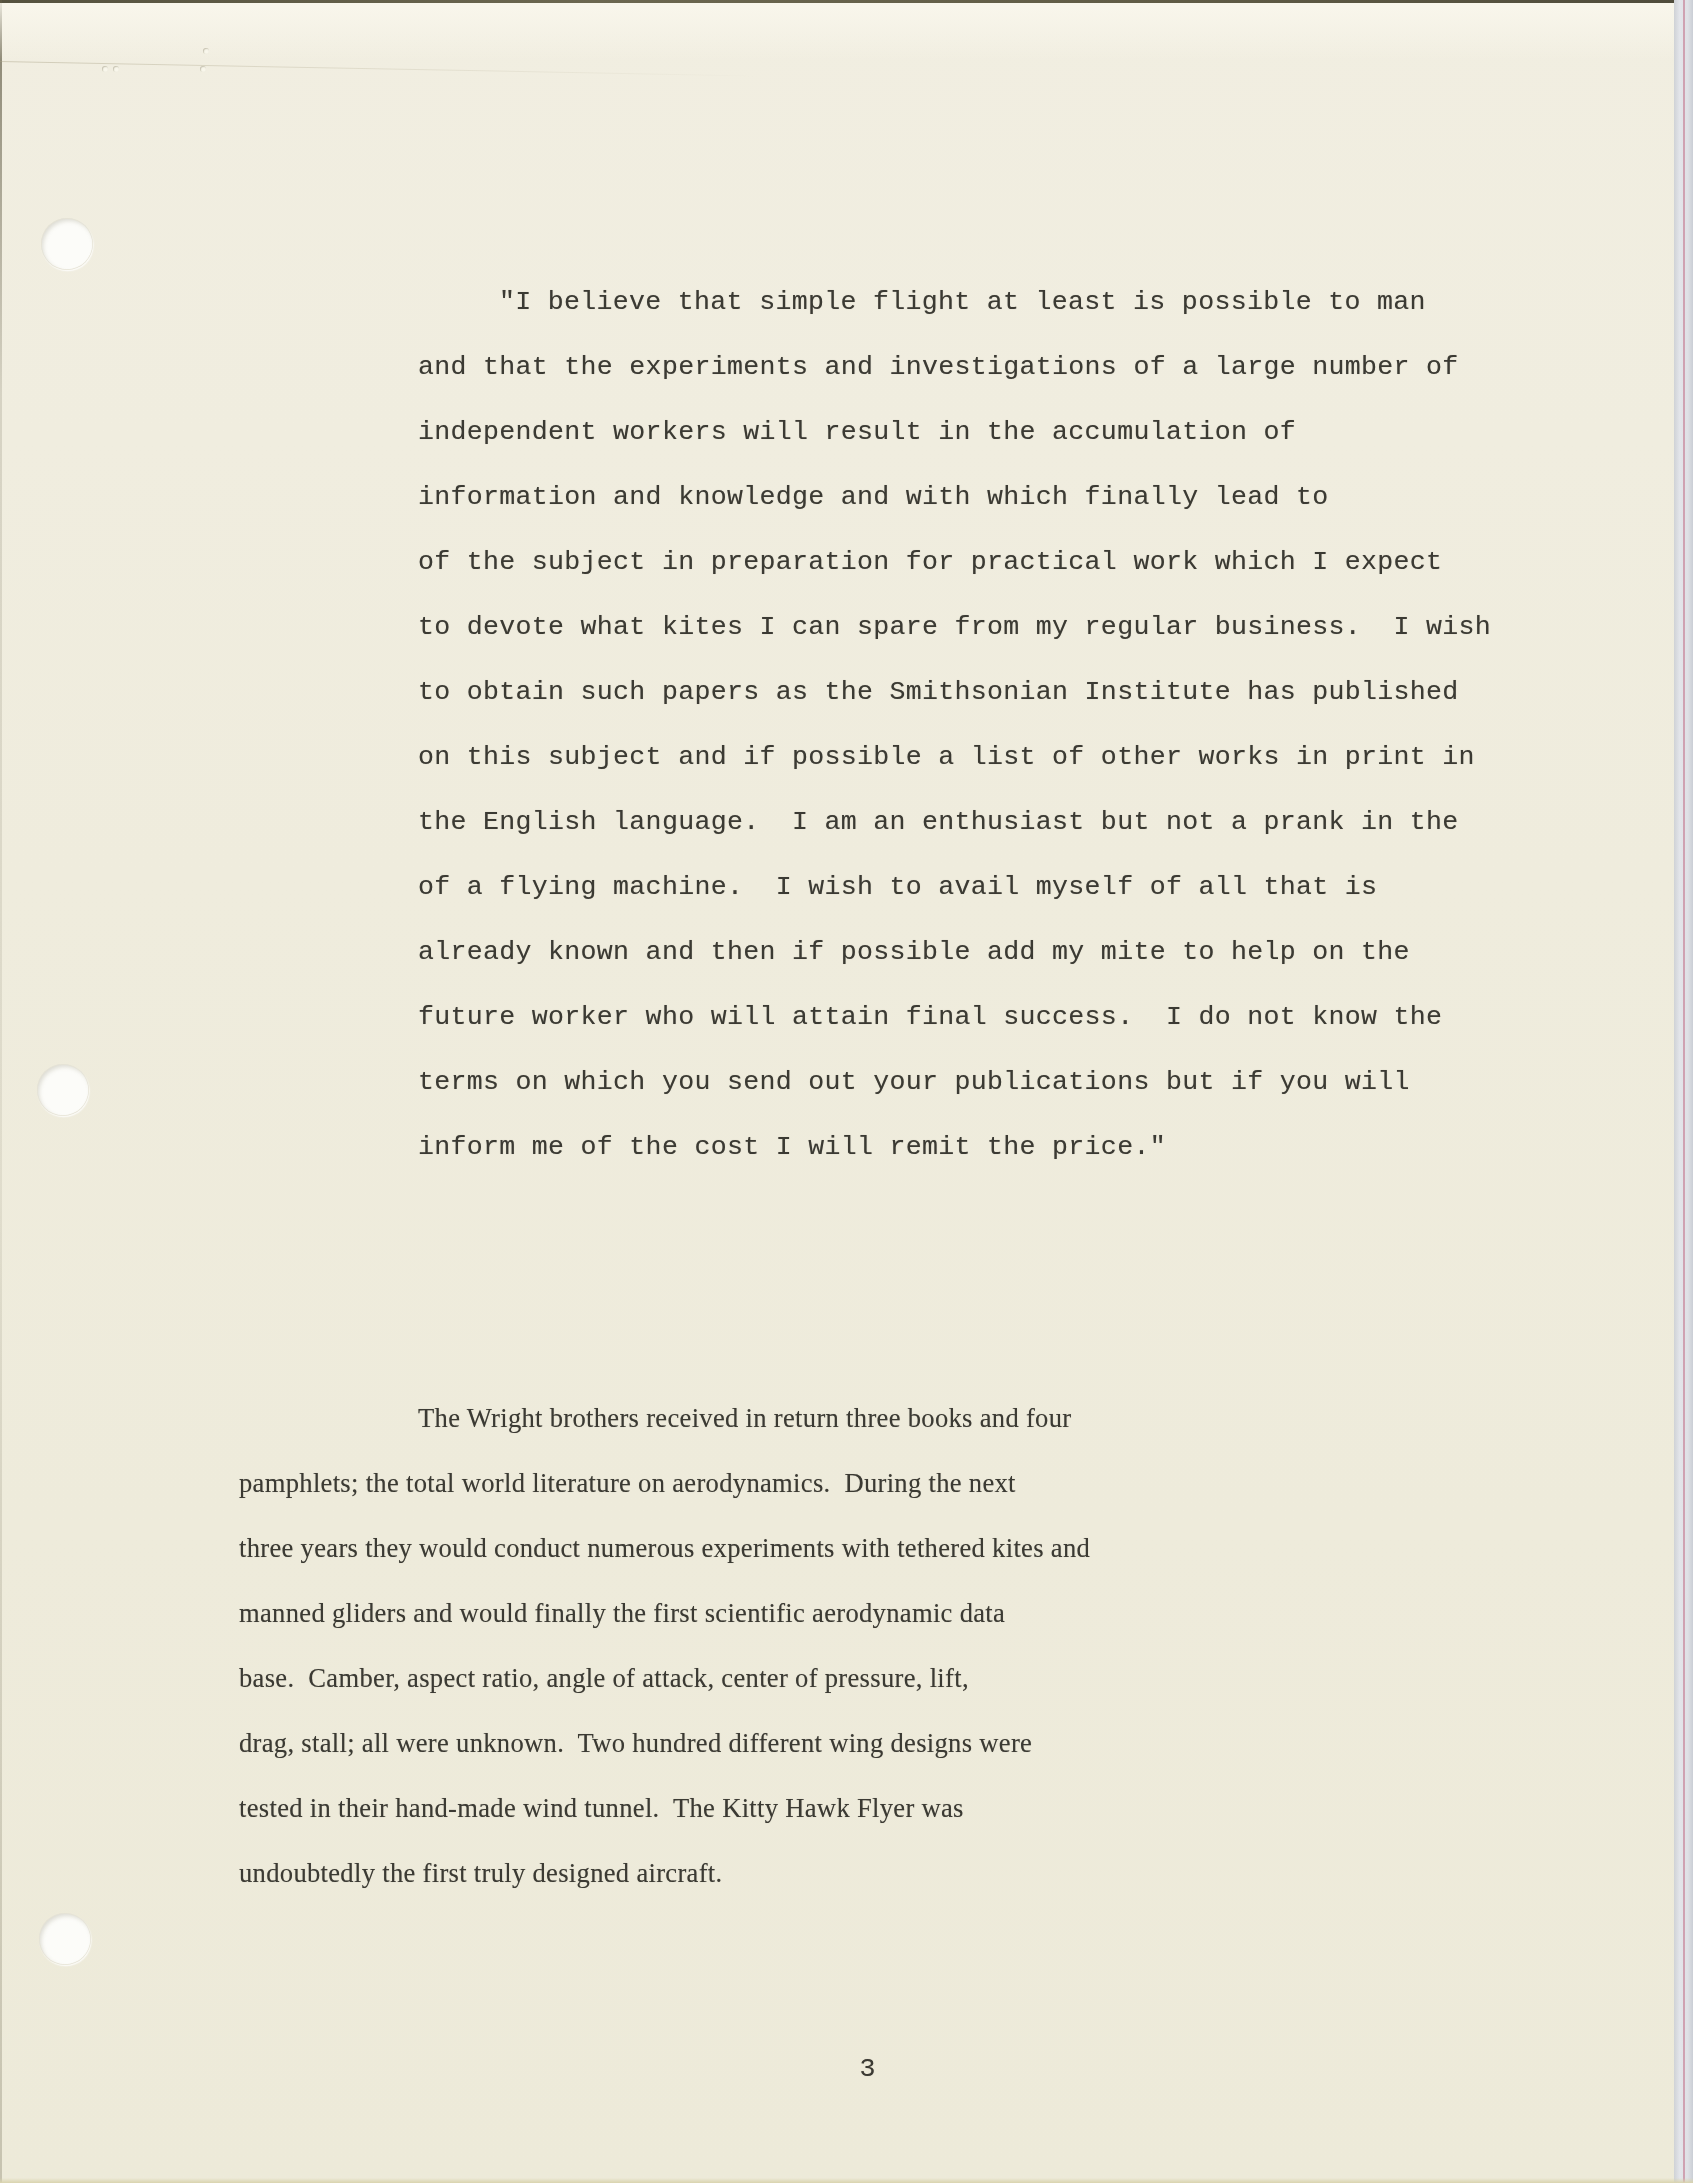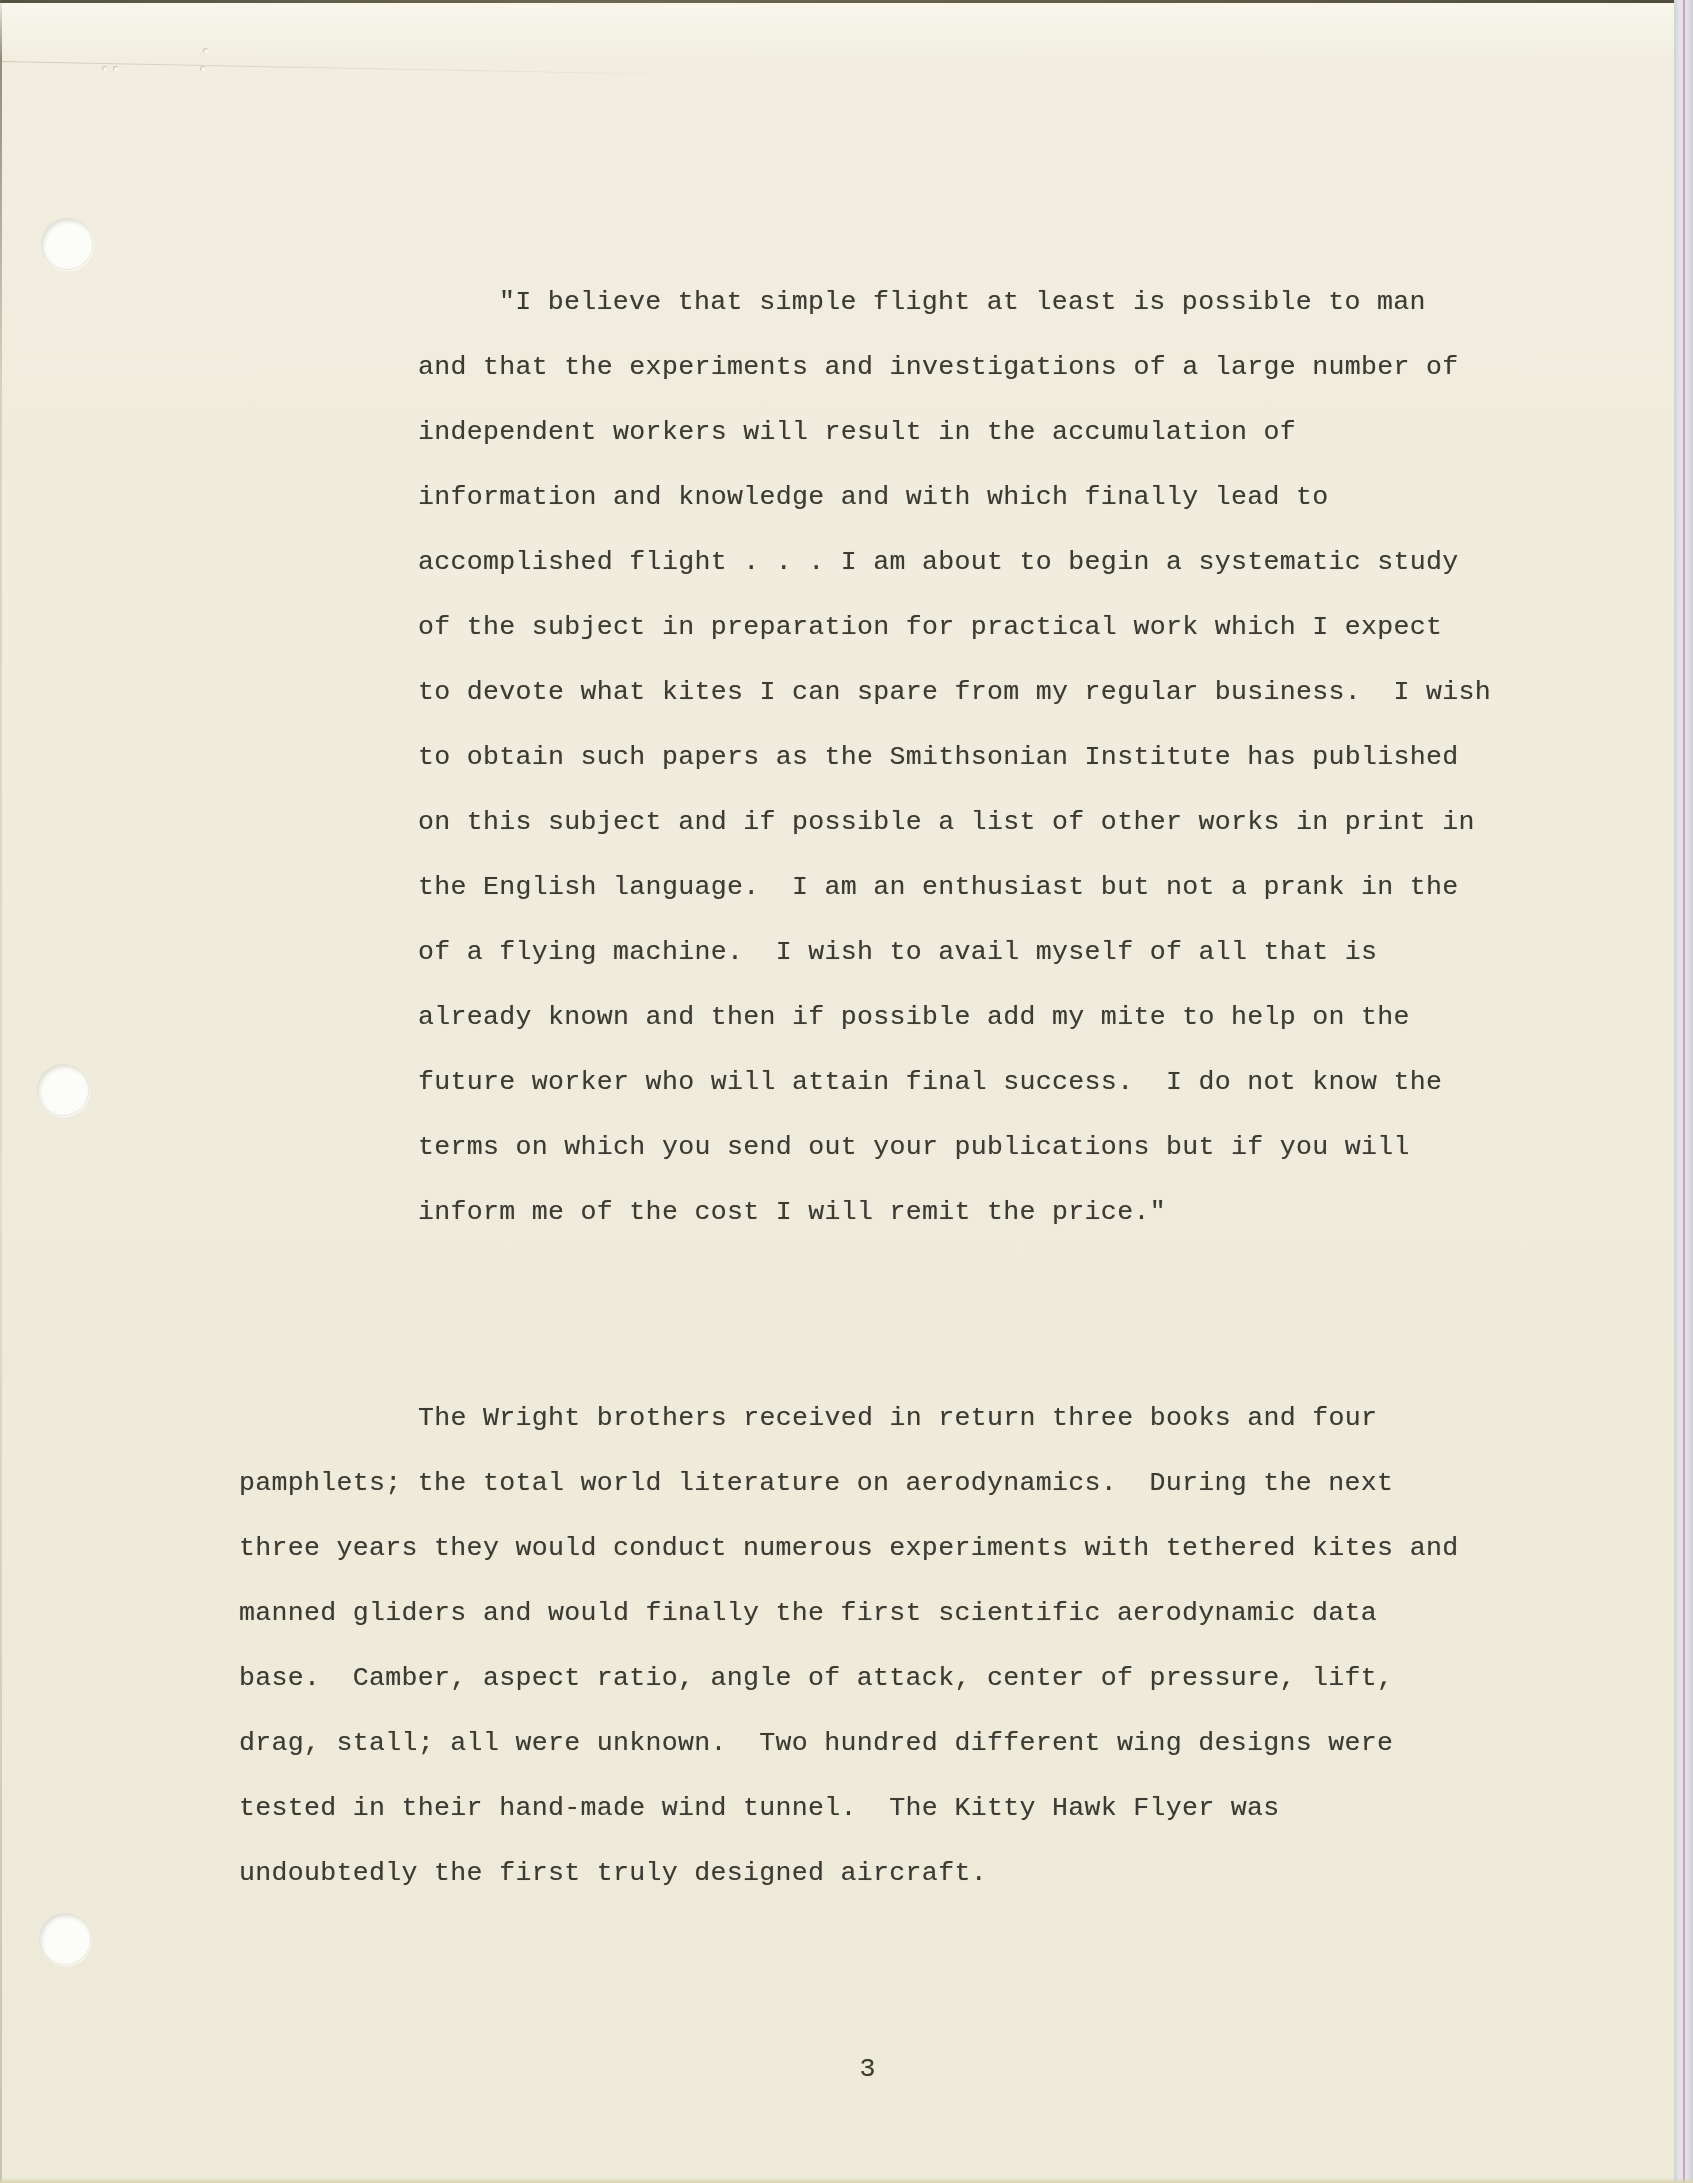--- a/index.html
+++ b/index.html
@@ -58,21 +58,21 @@
   .tblock { position: absolute; }
   .tline {
     height: 65px; line-height: 65px;
     white-space: pre;
     font-size: 26.6px; letter-spacing: 0.3px;
     color: #3b3a33;
     text-shadow: 0 0 0.7px rgba(45,44,38,0.35);
   }
   .quote { top: 270px; left: 418px; width: 1089px; }
   .quote .tline:first-child { text-indent: 81px; }
-  .para { top: 1386px; left: 239px; width: 1288px; }
+  .para { top: 1386px; left: 239px; width: 1288px; font-family: Liberation Serif, serif; }
   .para .tline:first-child { text-indent: 179px; }
   .page-number {
     position: absolute; top: 2037px; left: 0; width: 100%;
     text-align: center; text-indent: 42px;
     height: 65px; line-height: 65px;
     font-size: 26.6px; color: #3b3a33;
     text-shadow: 0 0 0.7px rgba(45,44,38,0.35);
   }
 </style>
 </head>
@@ -97,21 +97,20 @@
 
   <div class="hole" style="left:41px; top:218px;"></div>
   <div class="hole" style="left:37px; top:1064px;"></div>
   <div class="hole" style="left:39px; top:1913px;"></div>
 
   <div class="tblock quote">
       <div class="tline">"I believe that simple flight at least is possible to man</div>
       <div class="tline">and that the experiments and investigations of a large number of</div>
       <div class="tline">independent workers will result in the accumulation of</div>
       <div class="tline">information and knowledge and with which finally lead to</div>
-      <div class="tline">accomplished flight . . . I am about to begin a systematic study</div>
       <div class="tline">of the subject in preparation for practical work which I expect</div>
       <div class="tline">to devote what kites I can spare from my regular business.  I wish</div>
       <div class="tline">to obtain such papers as the Smithsonian Institute has published</div>
       <div class="tline">on this subject and if possible a list of other works in print in</div>
       <div class="tline">the English language.  I am an enthusiast but not a prank in the</div>
       <div class="tline">of a flying machine.  I wish to avail myself of all that is</div>
       <div class="tline">already known and then if possible add my mite to help on the</div>
       <div class="tline">future worker who will attain final success.  I do not know the</div>
       <div class="tline">terms on which you send out your publications but if you will</div>
       <div class="tline">inform me of the cost I will remit the price."</div>

